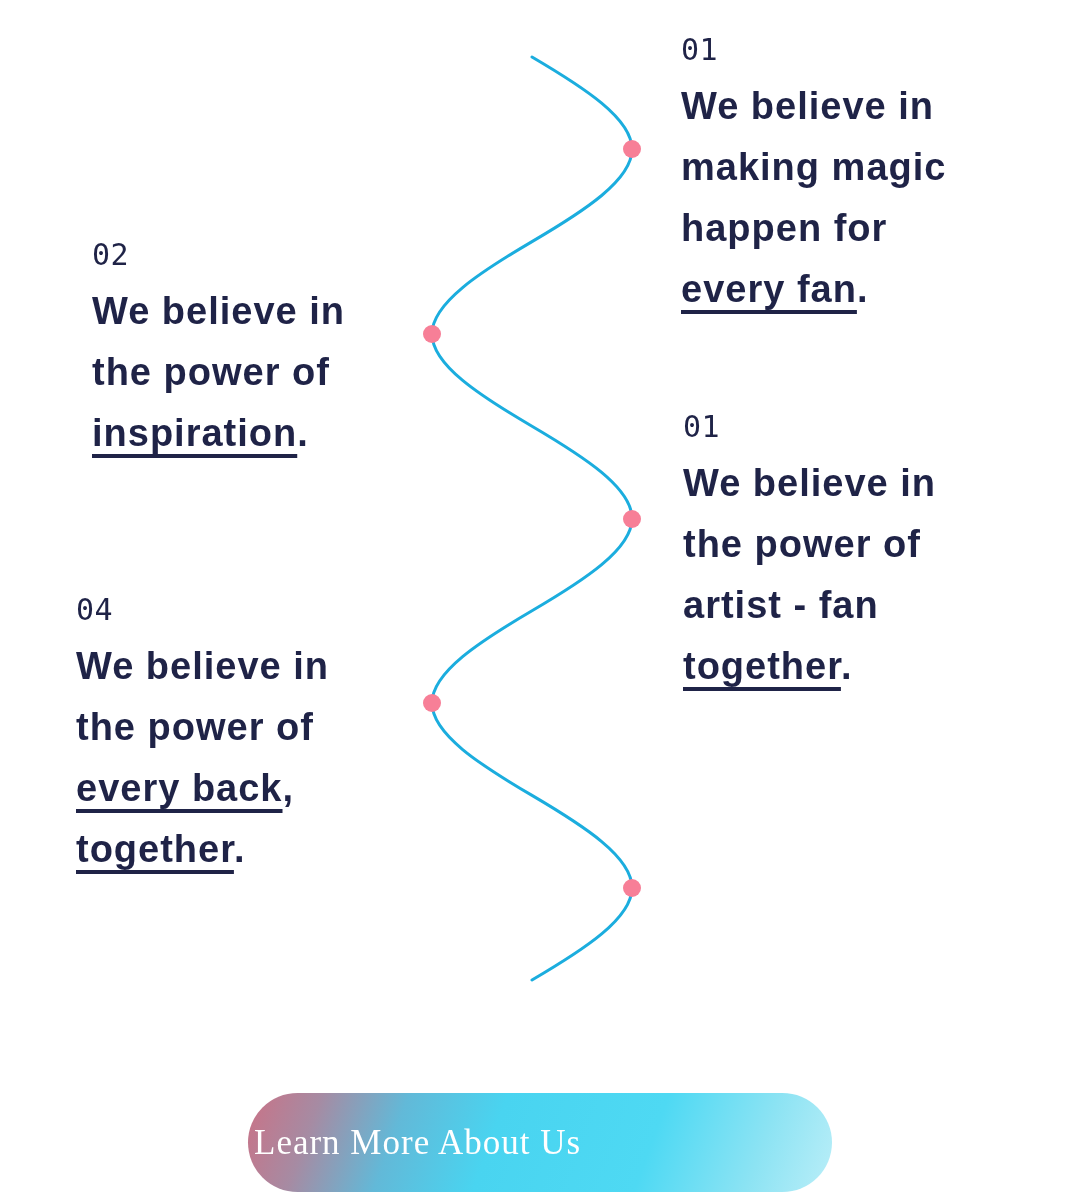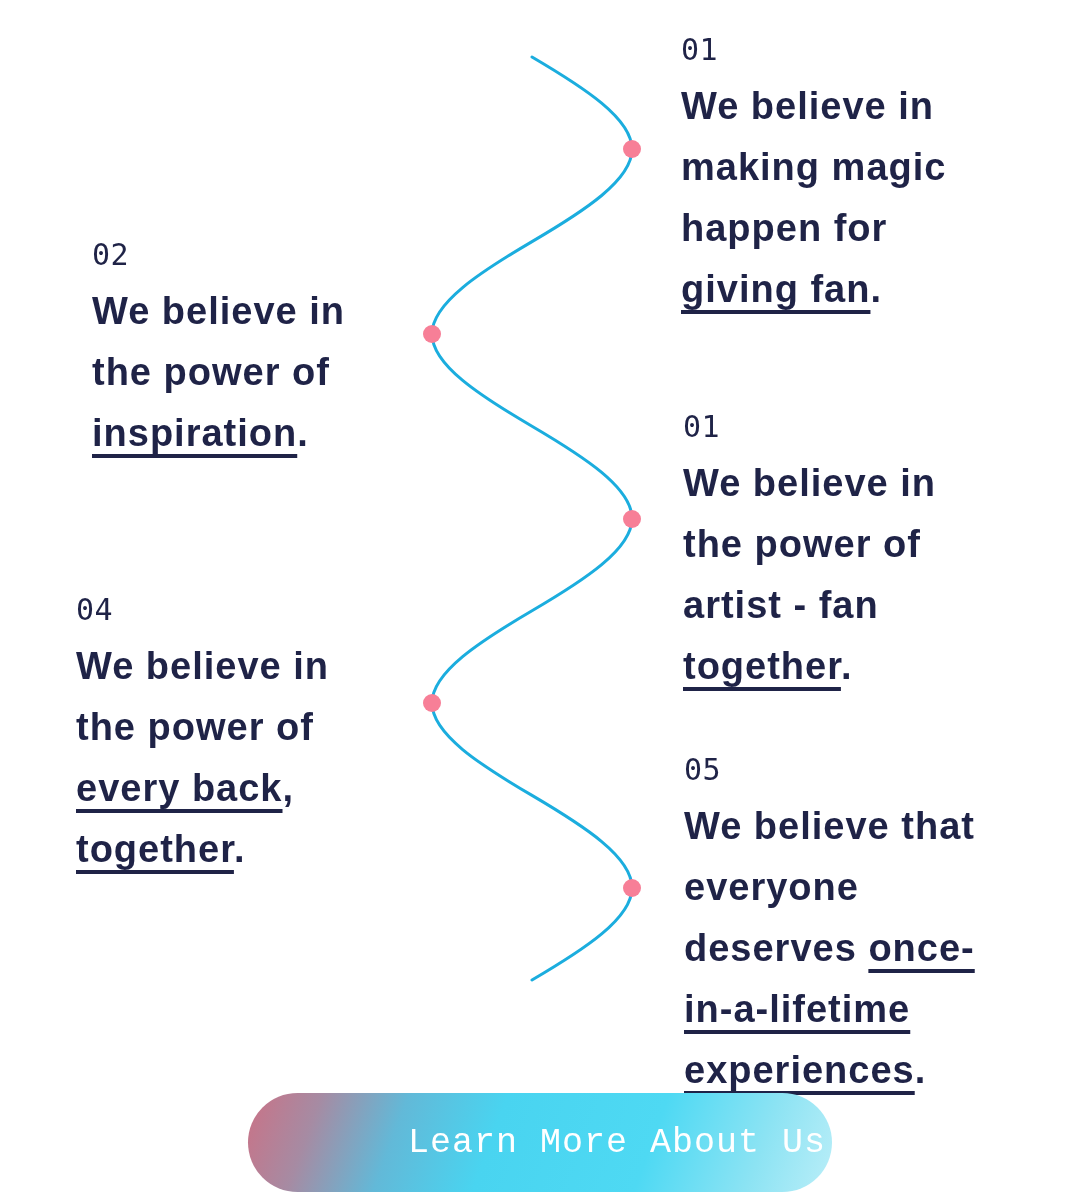--- a/index.html
+++ b/index.html
@@ -57,25 +57,25 @@
   .cta-button {
     position: absolute;
     left: 248px;
     top: 1093px;
     width: 584px;
     height: 99px;
     border: none;
     border-radius: 50px;
     cursor: pointer;
     color: #ffffff;
-    font-family: Liberation Mono, monospace;
+    font-family: Liberation Serif, serif;
     font-size: 35px;
     font-weight: 400;
     letter-spacing: 1px;
-    text-align: right;
+    text-align: left;
     background: linear-gradient(110deg,
       #ca7286 0%,
       #a68ba3 12%,
       #62b9d8 26%,
       #49d4f0 42%,
       #4ed9f3 68%,
       #8ce3f3 86%,
       #baeef8 100%);
   }
 </style>
@@ -98,38 +98,34 @@
              C 632 918.5, 584.4 949.3, 532 980" fill="none" stroke="#1badde" stroke-width="3" stroke-linecap="round"></path>
     <circle cx="632" cy="149" r="9" fill="#f77f97"></circle>
     <circle cx="432" cy="334" r="9" fill="#f77f97"></circle>
     <circle cx="632" cy="519" r="9" fill="#f77f97"></circle>
     <circle cx="432" cy="703" r="9" fill="#f77f97"></circle>
     <circle cx="632" cy="888" r="9" fill="#f77f97"></circle>
   </svg>
 
   <div class="value-item item-1">
     <div class="value-number">01</div>
-    <h3 class="value-heading">We believe in<br>making magic<br>happen for<br><u>giving fan</u>.</h3>
+    <h3 class="value-heading">We believe in<br>making magic<br>happen for<br><u>every fan</u>.</h3>
   </div>
 
   <div class="value-item item-2">
     <div class="value-number">02</div>
     <h3 class="value-heading">We believe in<br>the power of<br><u>inspiration</u>.</h3>
   </div>
 
   <div class="value-item item-3">
     <div class="value-number">01</div>
     <h3 class="value-heading">We believe in<br>the power of<br>artist - fan<br><u>together</u>.</h3>
   </div>
 
   <div class="value-item item-4">
     <div class="value-number">04</div>
     <h3 class="value-heading">We believe in<br>the power of<br><u>every back</u>,<br><u>together</u>.</h3>
   </div>
 
-  <div class="value-item item-5">
-    <div class="value-number">05</div>
-    <h3 class="value-heading">We believe that<br>everyone<br>deserves <u>once-</u><br><u>in-a-lifetime</u><br><u>experiences</u>.</h3>
-  </div>
 
   <button class="cta-button">Learn More About Us</button>
 
 </div>
 
 </body></html>

